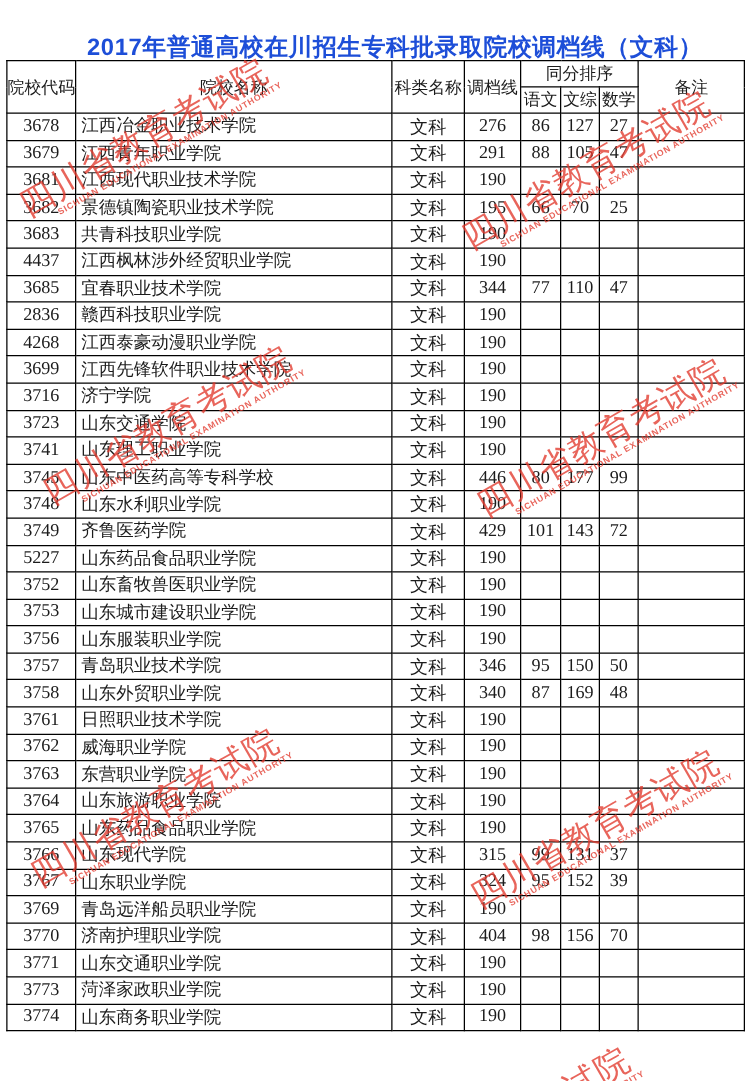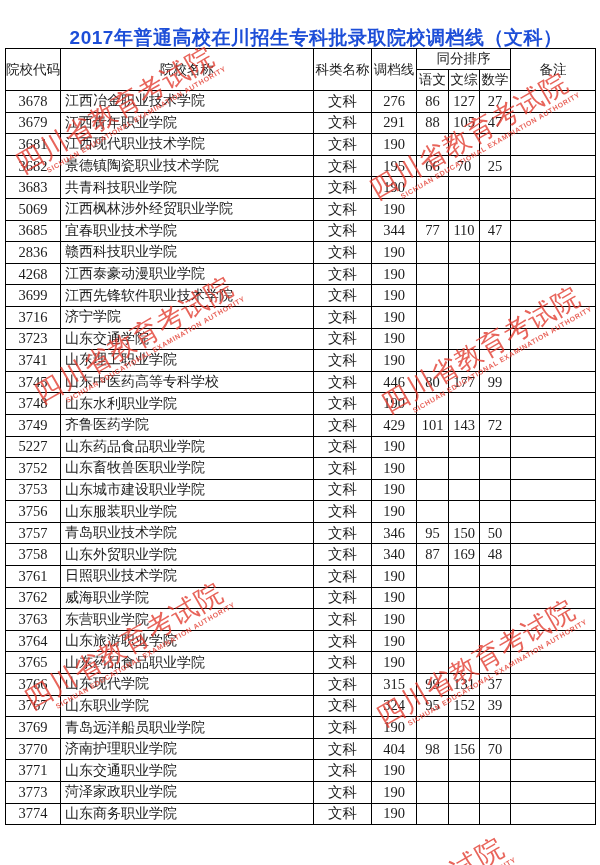--- a/index.html
+++ b/index.html
@@ -149,21 +149,21 @@
         <td>3683</td>
         <td class="name-cell">共青科技职业学院</td>
         <td>文科</td>
         <td>190</td>
         <td></td>
         <td></td>
         <td></td>
         <td></td>
       </tr>
       <tr>
-        <td>5069</td>
+        <td>4437</td>
         <td class="name-cell">江西枫林涉外经贸职业学院</td>
         <td>文科</td>
         <td>190</td>
         <td></td>
         <td></td>
         <td></td>
         <td></td>
       </tr>
       <tr>
         <td>3685</td>

